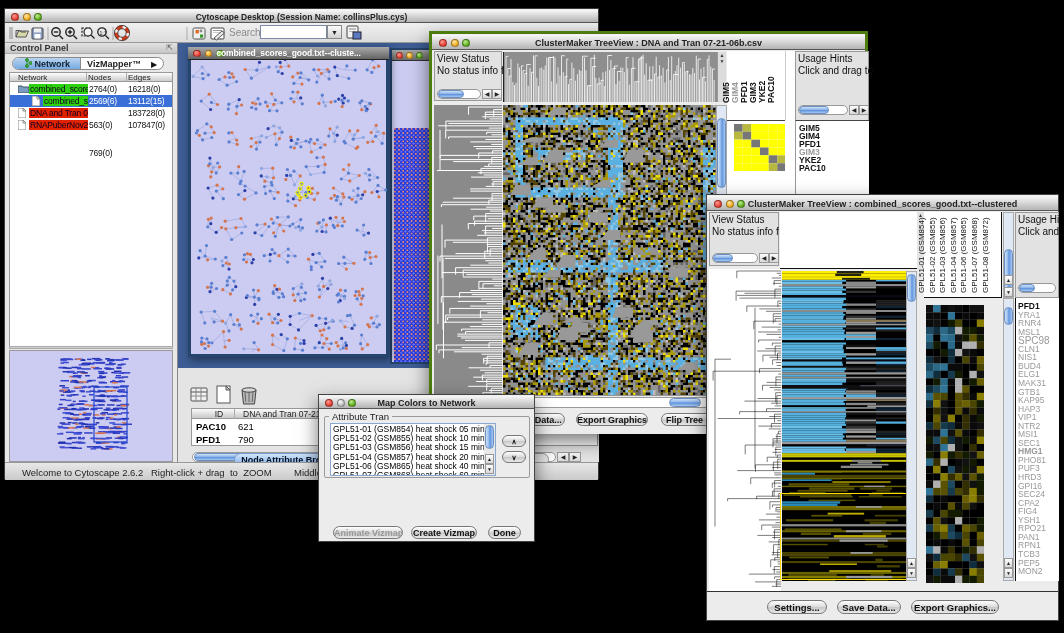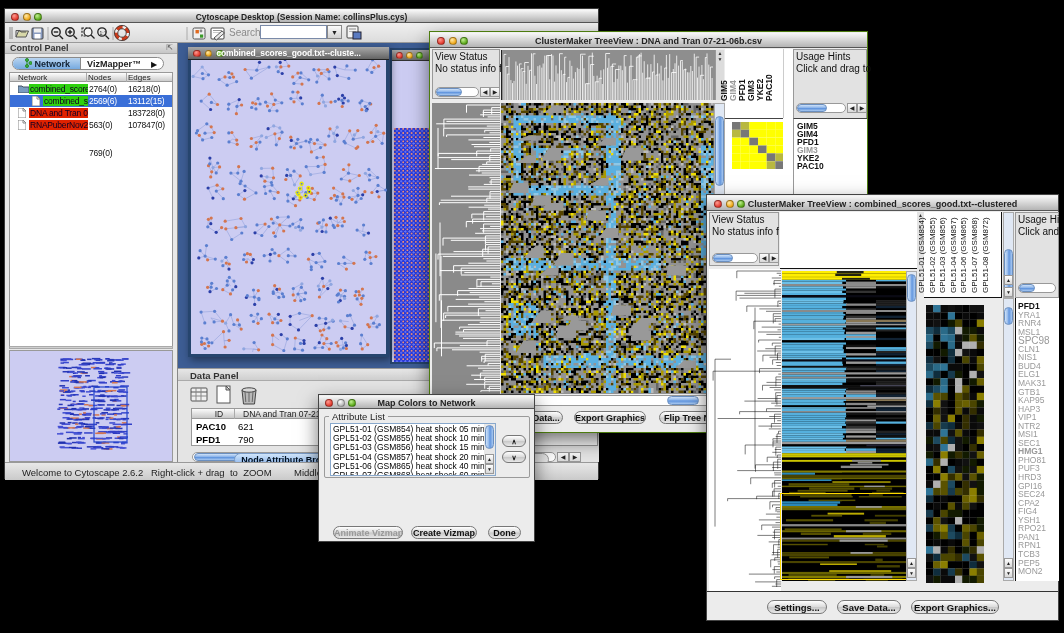--- a/index.html
+++ b/index.html
@@ -1118,23 +1118,20 @@
               <circle cx="110.6" cy="137.6" r="1.6" fill="#d4754f" stroke="#ee0" stroke-width="1.2"></circle>
               <circle cx="108.4" cy="134.2" r="1.6" fill="#5b7fd0" stroke="#ee0" stroke-width="1.2"></circle>
               <circle cx="107.5" cy="132.6" r="1.6" fill="#5b7fd0" stroke="#ee0" stroke-width="1.2"></circle>
               <circle cx="109.9" cy="128.6" r="1.6" fill="#5b7fd0" stroke="#ee0" stroke-width="1.2"></circle>
               <circle cx="111.6" cy="123.8" r="1.6" fill="#5b7fd0" stroke="#ee0" stroke-width="1.2"></circle>
               <circle cx="118.4" cy="128" r="1.6" fill="#d4754f" stroke="#ee0" stroke-width="1.2"></circle>
             </svg></div>
         </div>
       </div>
       <div class="abs" style="left:173px;top:359px;width:421px;height:94px;background:#e4e4e4;">
-        <div class="abs" style="left:0;top:0;width:100%;height:13px;background:linear-gradient(#e6e6e6,#cfcfcf);border-bottom:1px solid #aaa;border-top:1px solid #999;">
-          <span class="abs" style="left:12px;top:1px;font-size:9.5px;font-weight:bold;color:#333;">Data Panel</span>
-        </div>
         <svg class="abs" style="left:12px;top:16px" width="75" height="24">
 <g>
             <rect x="1" y="4" width="16" height="13" rx="1" fill="#f0f0f0" stroke="#555"></rect>
             <line x1="1" y1="8" x2="17" y2="8" stroke="#555"></line>
             <line x1="6" y1="4" x2="6" y2="17" stroke="#888"></line>
             <line x1="11" y1="4" x2="11" y2="17" stroke="#888"></line>
             <line x1="1" y1="12" x2="17" y2="12" stroke="#888"></line>
           </g>
 <g>
             <rect x="27" y="2" width="13" height="17" fill="#fff" stroke="#555"></rect>
@@ -1167,21 +1164,21 @@
         <div class="arrbox" style="left:391px;top:84px;width:12px;height:10px;font-size:6px;line-height:9px;">▶</div>
         <div class="abs" style="left:56px;top:85px;width:115px;height:13px;border:1px solid #7a9cc8;border-radius:7px;background:linear-gradient(#cfe4fa,#8ab4ec);font-size:9px;font-weight:bold;text-align:center;line-height:12px;color:#012;">Node Attribute Browser</div>
         <div class="abs" style="left:263px;top:85px;width:108px;height:13px;border:1px solid #999;border-radius:7px;background:#e8e8e8;font-size:9px;font-weight:bold;text-align:center;line-height:12px;color:#222;">Network Attribute Browser</div>
       </div>
       <div class="abs" style="left:0;top:453px;width:100%;height:18px;background:linear-gradient(#e8e8e8,#cacaca);border-top:1px solid #999;font-size:9.5px;color:#222;">
         <span class="abs" style="left:17px;top:4px;">Welcome to Cytoscape 2.6.2</span>
         <span class="abs" style="left:146px;top:4px;">Right-click + drag&nbsp; to&nbsp; ZOOM</span>
         <span class="abs" style="left:289px;top:4px;">Middle-click + drag to PAN</span>
       </div>
     </div>
-    <div class="win" style="left:429px;top:31px;width:439px;height:402px;border:1px solid #4d7c0f;">
+    <div class="win" style="left:429px;top:31px;width:439px;height:402px;border:3px solid #4d7c0f;">
       <div class="tbar" style="height:16px;">
         <div class="lights" style="left:7px;top:4px;">
           <div class="li r"></div>
           <div class="li y"></div>
           <div class="li g"></div>
         </div>
         <div class="tt" style="top:3px;font-size:9px;">ClusterMaker TreeView : DNA and Tran 07-21-06b.csv</div>
       </div>
       <div class="abs" style="left:2px;top:17px;width:68px;height:50px;background:#e2e2e2;border:1px solid #999;">
         <div class="t10" style="padding:1px 2px;color:#111;">View Status</div>
@@ -2033,21 +2030,21 @@
     <div class="win" style="left:318px;top:394px;width:217px;height:148px;border:1px solid #444;">
       <div class="tbar" style="height:14px;">
         <div class="lights" style="left:6px;top:3px;">
           <div class="li r"></div>
           <div class="li w"></div>
           <div class="li g"></div>
         </div>
         <div class="tt" style="top:2px;font-size:9px;">Map Colors to Network</div>
       </div>
       <div class="grp" style="left:5px;top:21px;width:206px;height:62px;">
-        <span>Attribute List</span>
+        <span>Attribute Tran</span>
         <div class="abs" style="left:5px;top:6px;width:166px;height:53px;background:#fff;border:1px solid #88a8cc;overflow:hidden;font-size:8.5px;color:#000;line-height:9.2px;padding:1px 0 0 2px;">GPL51-01 (GSM854) heat shock 05 min<br>GPL51-02 (GSM855) heat shock 10 min<br>GPL51-03 (GSM856) heat shock 15 min<br>GPL51-04 (GSM857) heat shock 20 min<br>GPL51-06 (GSM865) heat shock 40 min<br>GPL51-07 (GSM868) heat shock 60 min</div>
         <div class="abs" style="left:159px;top:7px;width:11px;height:51px;background:#e8e8e8;">
           <div class="sb-thumbv" style="left:1px;top:1px;width:9px;height:24px;"></div>
           <div class="arrbox" style="left:1px;top:30px;width:9px;height:10px;font-size:5px;line-height:9px;">▲</div>
           <div class="arrbox" style="left:1px;top:40px;width:9px;height:10px;font-size:5px;line-height:9px;">▼</div>
         </div>
         <div class="pillbtn" style="left:177px;top:18px;width:24px;height:12px;font-size:7px;line-height:11px;">∧</div>
         <div class="pillbtn" style="left:177px;top:34px;width:24px;height:12px;font-size:7px;line-height:11px;">∨</div>
       </div>
       <div class="pillbtn" style="left:14px;top:131px;width:70px;height:13px;font-size:9px;line-height:12px;color:#999;">Animate Vizmap</div>

